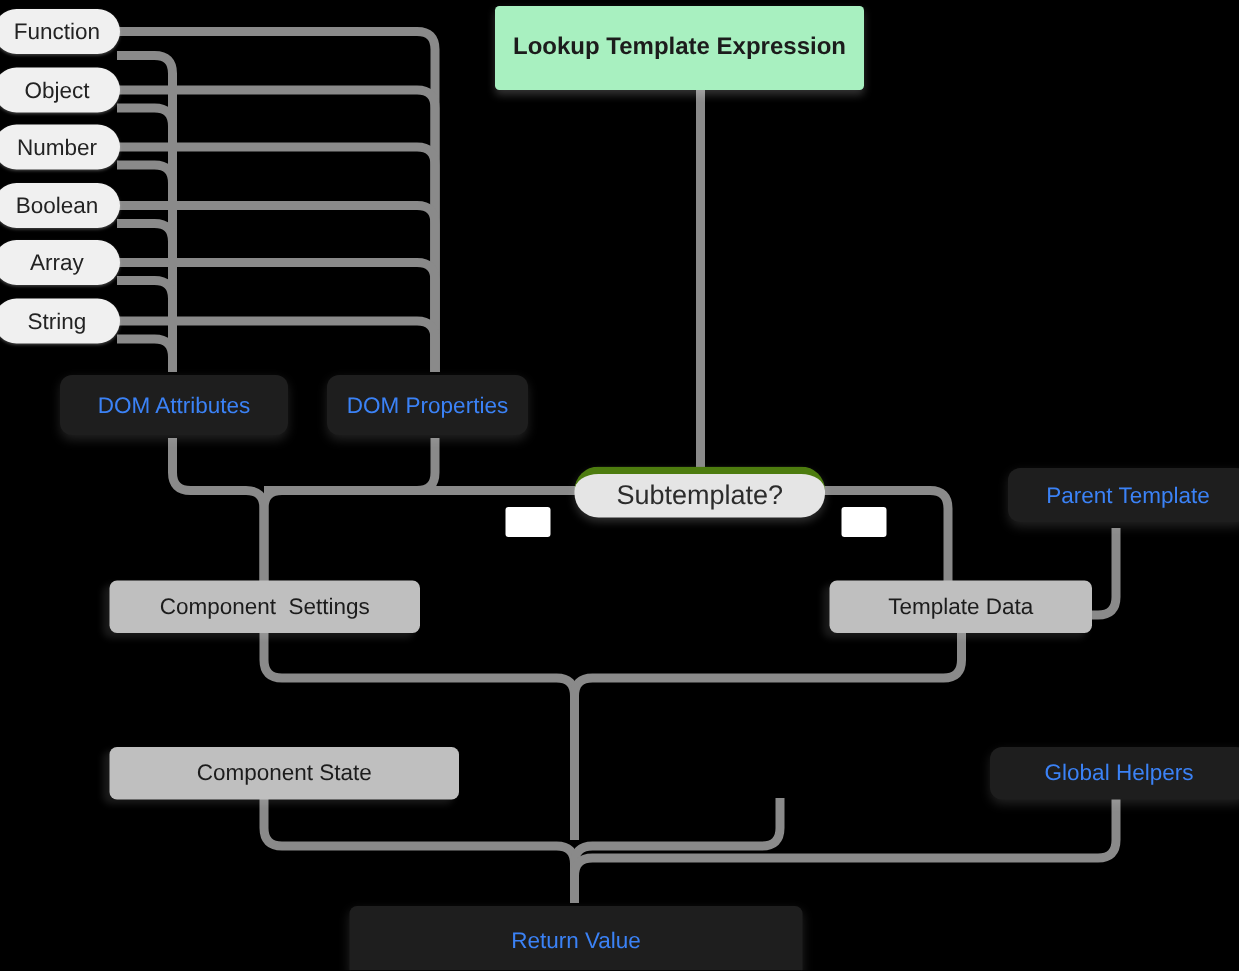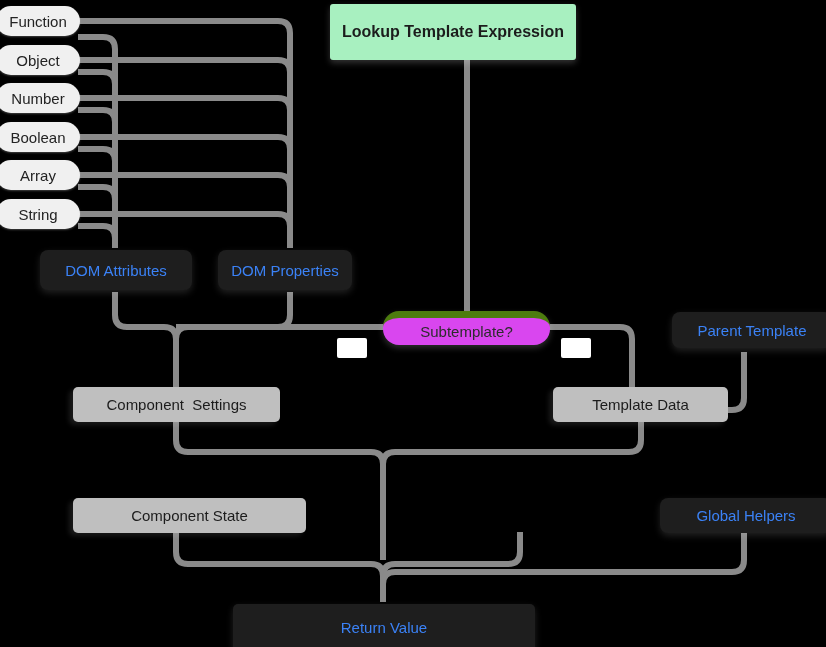--- a/index.html
+++ b/index.html
@@ -78,25 +78,25 @@
   .grey-box {
     background: #bfbfbf;
     color: #1c1c1c;
     font-size: 15px;
     border-radius: 5px;
     box-shadow: -4px 3px 5px rgba(255,255,255,0.10);
   }
 
   
   .pink-box {
-    background: #d946ef;
+    background: #e5e5e5;
     color: #2c2c2c;
-    font-size: 15px;
+    font-size: 18px;
     border-radius: 16px;
-    border-top: 7px solid #4d7c0f;
+    border-top: 5px solid #4d7c0f;
     box-shadow: 0 3px 6px rgba(255,255,255,0.18);
   }
 
   
   .chip {
     background: #ffffff;
     border-radius: 2px;
   }
 </style>
 </head>

